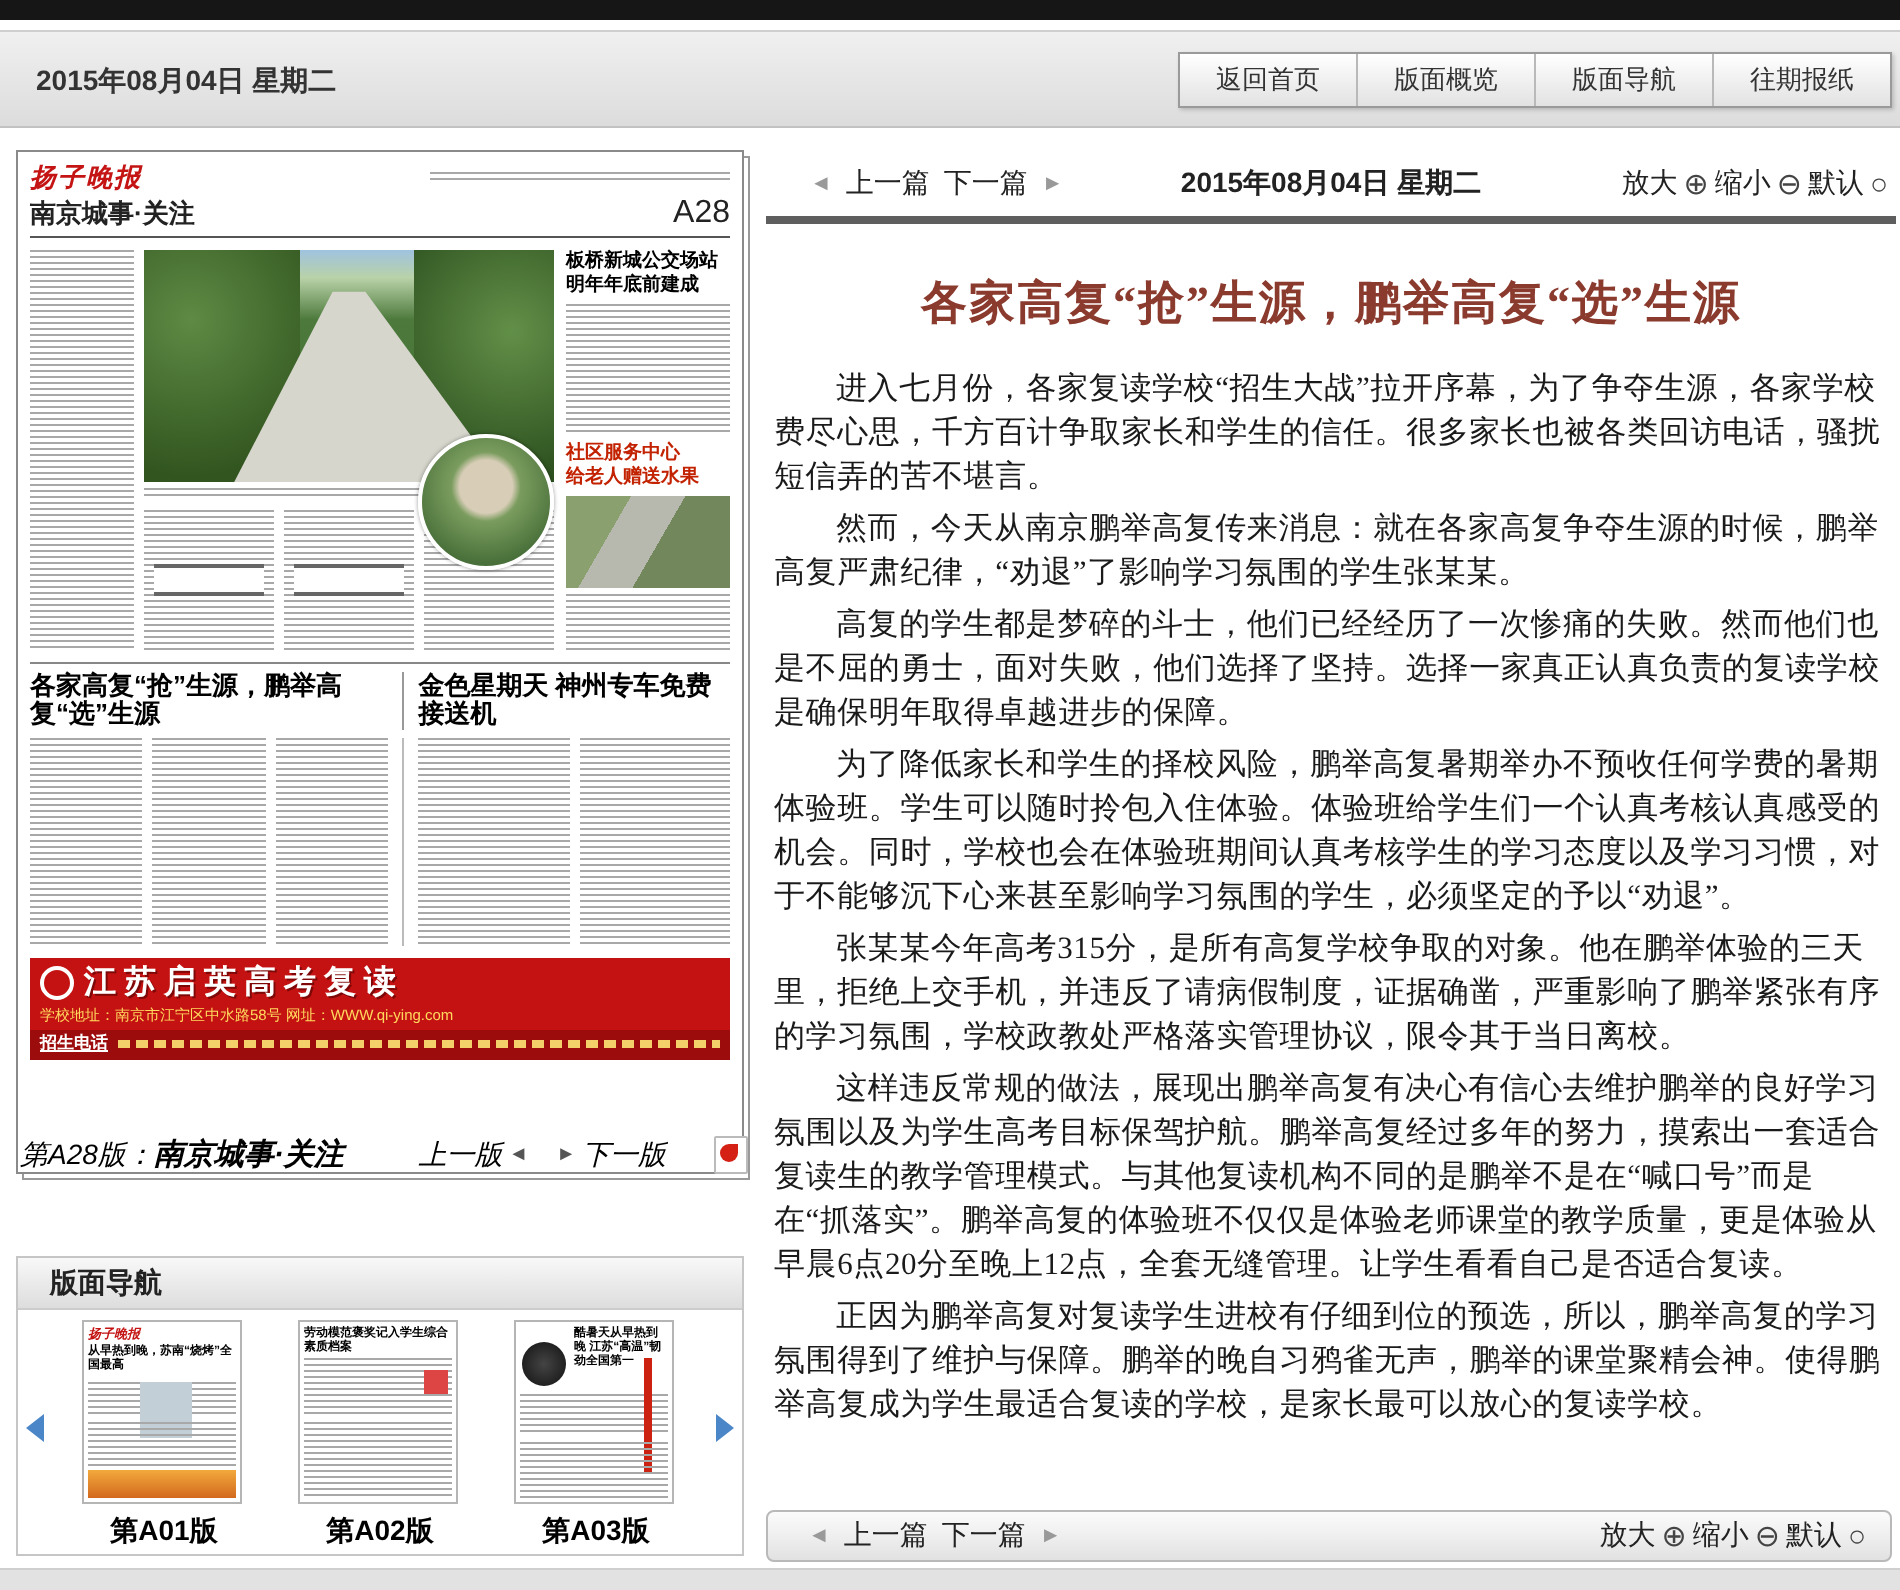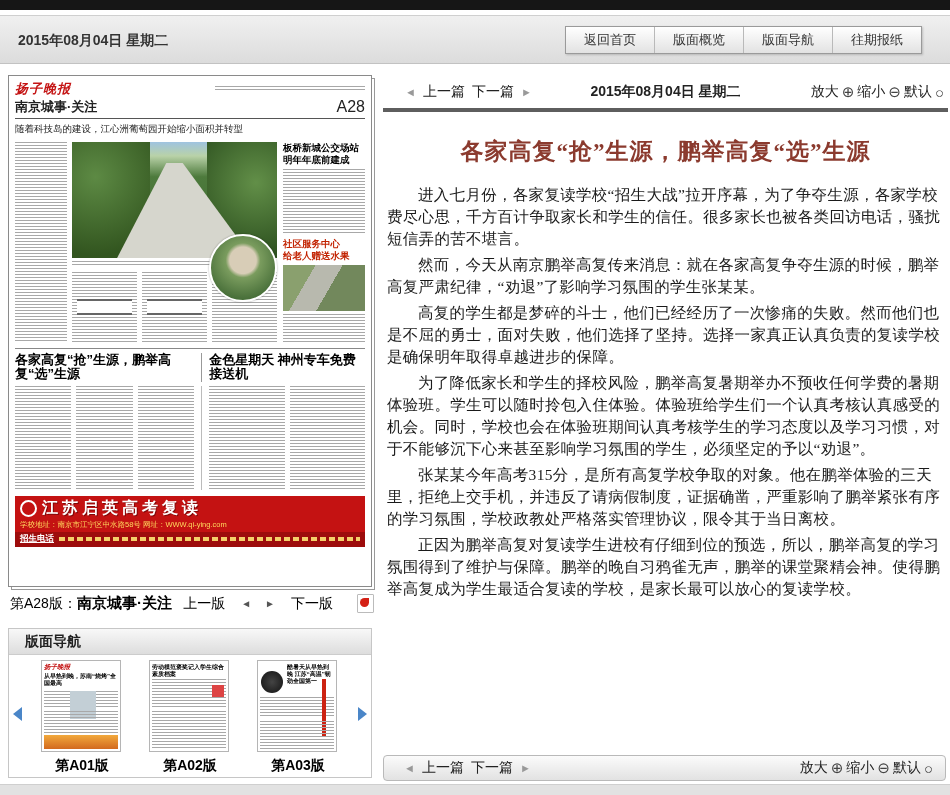--- a/index.html
+++ b/index.html
@@ -4,21 +4,21 @@
 <style>
   html,body{margin:0;padding:0;background:#fff;}
   .page{position:relative;width:950px;height:795px;background:#fff;overflow:hidden;
         font-family:"Liberation Sans",sans-serif;color:#222;}
   
   .black-bar{position:absolute;top:0;left:0;right:0;height:10px;background:#161616;}
   .header{position:absolute;top:15px;left:0;right:0;height:47px;
           background:linear-gradient(#f0f0f0,#dcdcdc);
           border-top:1px solid #cfcfcf;border-bottom:1px solid #c2c2c2;}
   .header-date{position:absolute;left:18px;top:16px;font-size:14px;font-weight:bold;color:#333;}
-  .hbtns{position:absolute;right:28px;top:10px;display:flex;height:26px;
+  .hbtns{position:absolute;right:4px;top:10px;display:flex;height:26px;
          border:1px solid #9a9a9a;background:linear-gradient(#ffffff,#e2e2e2);
          box-shadow:1px 1px 2px rgba(0,0,0,.18);}
   .hbtn{width:88px;line-height:26px;text-align:center;font-size:13px;color:#333;
         border-left:1px solid #b9b9b9;cursor:pointer;white-space:nowrap;}
   .hbtn:first-child{border-left:none;}
   
   .paper{position:absolute;left:8px;top:75px;width:362px;height:510px;background:#fff;
          border:1px solid #8a8a8a;box-shadow:3px 3px 0 -1px #ffffff,3px 3px 0 0 #999;}
   .paper-in{padding:5px 6px;height:100%;box-sizing:border-box;display:flex;
             flex-direction:column;overflow:hidden;}
@@ -71,24 +71,24 @@
   .p-ad-trow{display:flex;align-items:center;color:#fff;}
   .p-ad-ring{width:13px;height:13px;border:2px solid #fff;border-radius:50%;margin-right:5px;flex:none;}
   .p-ad-title{font-weight:bold;font-size:16px;letter-spacing:4px;white-space:nowrap;
               text-shadow:1px 1px 0 #7e0808;}
   .p-ad-sub{color:#ffd95e;font-size:7.5px;margin-top:1px;white-space:nowrap;overflow:hidden;}
   .p-ad-band{background:#9d0c0c;margin:2px -5px 0;padding:2px 5px;display:flex;
              align-items:center;gap:5px;height:11px;}
   .p-ad-phone{color:#fff;font-weight:bold;font-size:8.5px;white-space:nowrap;text-decoration:underline;}
   .p-ad-band .sim-y{flex:1;height:4px;}
   
-  .pagenav{position:absolute;left:10px;top:594px;width:364px;display:flex;
-           align-items:center;font-size:14px;color:#000;}
+  .pagenav{position:absolute;left:10px;top:568px;width:364px;display:flex;
+           align-items:center;font-size:14px;color:#000;font-style:italic;}
   .pagenav b{font-size:15px;}
-  .pn-grp{display:flex;align-items:center;gap:16px;cursor:pointer;}
+  .pn-grp{display:flex;align-items:center;gap:3px;cursor:pointer;}
   .pn-arrow{color:#555;font-size:10px;}
   .pdf-icon{width:15px;height:17px;background:#fff;border:1px solid #bbb;border-radius:1px;
             position:relative;cursor:pointer;display:inline-block;}
   .pdf-icon::after{content:"";position:absolute;left:2px;top:3px;width:9px;height:9px;
             background:#d42015;border-radius:50% 0 50% 50%;}
   
   .boardnav{position:absolute;left:8px;top:628px;width:364px;height:150px;
             border:1px solid #c6c6c6;background:#fff;box-sizing:border-box;}
   .bn-head{height:25px;background:linear-gradient(#f8f8f8,#dddddd);border-bottom:1px solid #ccc;
            font-weight:bold;font-size:14px;line-height:25px;padding-left:16px;color:#222;}
@@ -151,21 +151,20 @@
   <div class="paper">
     <div class="paper-in">
       <div class="p-mast">
         <span class="p-logo">扬子晚报</span>
         <span class="p-mast-sim sim"></span>
       </div>
       <div class="p-section">
         <b>南京城事·关注</b>
         <span>A28</span>
       </div>
-      <div class="p-subtitle">随着科技岛的建设，江心洲葡萄园开始缩小面积并转型</div>
 
       <div class="p-cols">
         <div class="p-colsim sim"></div>
         <div class="p-center">
           <div class="p-photo">
             <div class="p-tree-l"></div>
             <div class="p-tree-r"></div>
             <div class="p-road"></div>
           </div>
           <div class="p-cap sim"></div>
@@ -303,20 +302,21 @@
       </div>
     </div>
     <div class="rule"></div>
     <h1 class="atitle">各家高复“抢”生源，鹏举高复“选”生源</h1>
     <div class="abody">
       <p>进入七月份，各家复读学校“招生大战”拉开序幕，为了争夺生源，各家学校费尽心思，千方百计争取家长和学生的信任。很多家长也被各类回访电话，骚扰短信弄的苦不堪言。</p>
       <p>然而，今天从南京鹏举高复传来消息：就在各家高复争夺生源的时候，鹏举高复严肃纪律，“劝退”了影响学习氛围的学生张某某。</p>
       <p>高复的学生都是梦碎的斗士，他们已经经历了一次惨痛的失败。然而他们也是不屈的勇士，面对失败，他们选择了坚持。选择一家真正认真负责的复读学校是确保明年取得卓越进步的保障。</p>
       <p>为了降低家长和学生的择校风险，鹏举高复暑期举办不预收任何学费的暑期体验班。学生可以随时拎包入住体验。体验班给学生们一个认真考核认真感受的机会。同时，学校也会在体验班期间认真考核学生的学习态度以及学习习惯，对于不能够沉下心来甚至影响学习氛围的学生，必须坚定的予以“劝退”。</p>
       <p>张某某今年高考315分，是所有高复学校争取的对象。他在鹏举体验的三天里，拒绝上交手机，并违反了请病假制度，证据确凿，严重影响了鹏举紧张有序的学习氛围，学校政教处严格落实管理协议，限令其于当日离校。</p>
+      <p>这样违反常规的做法，展现出鹏举高复有决心有信心去维护鹏举的良好学习氛围以及为学生高考目标保驾护航。鹏举高复经过多年的努力，摸索出一套适合复读生的教学管理模式。与其他复读机构不同的是鹏举不是在“喊口号”而是在“抓落实”。鹏举高复的体验班不仅仅是体验老师课堂的教学质量，更是体验从早晨6点20分至晚上12点，全套无缝管理。让学生看看自己是否适合复读。</p>
       <p>正因为鹏举高复对复读学生进校有仔细到位的预选，所以，鹏举高复的学习氛围得到了维护与保障。鹏举的晚自习鸦雀无声，鹏举的课堂聚精会神。使得鹏举高复成为学生最适合复读的学校，是家长最可以放心的复读学校。</p>
     </div>
   </div>
 
   <div class="afooter">
     <div class="at-left" style="margin-left:12px;">
       <span class="tb-arrow">◄</span>
       <span class="at-item">上一篇</span>
       <span class="at-item">下一篇</span>
       <span class="tb-arrow">►</span>

